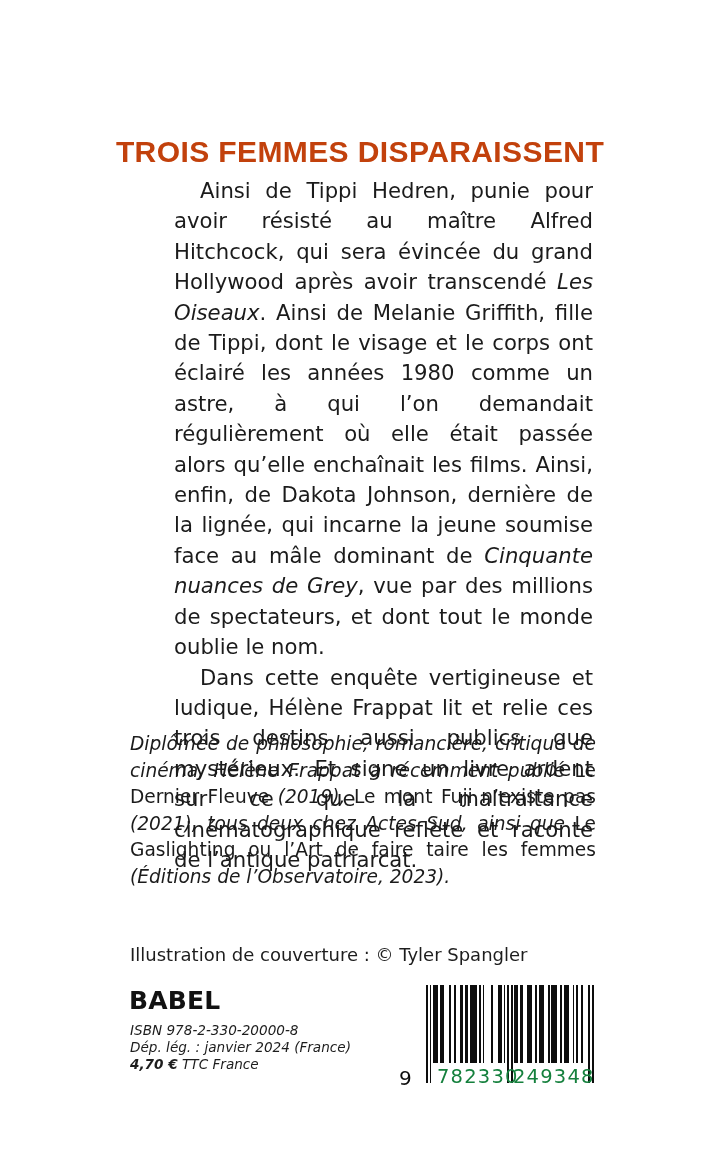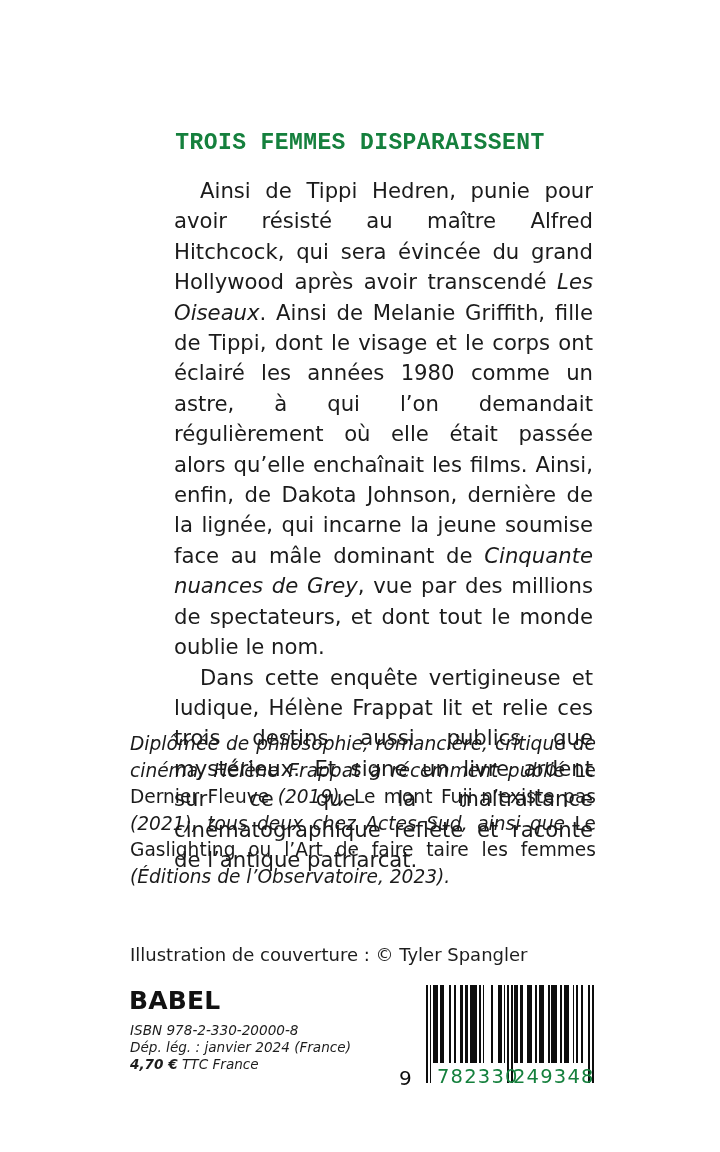--- a/index.html
+++ b/index.html
@@ -22,25 +22,25 @@
     background: #ffffff;
   }
 
   
   .book-title {
     position: absolute;
     left: 0;
     right: 0;
     top: 115px;
     text-align: center;
-    font-family: Liberation Mono, monospace;
+    font-family: Liberation Sans, sans-serif;
     font-weight: bold;
-    font-size: 23px;
+    font-size: 30px;
     letter-spacing: 0.4px;
-    color: #15803d;
+    color: #c2410c;
   }
 
   
   .blurb {
     position: absolute;
     left: 130px;
     top: 176px;
     width: 463px;
     font-family: "DejaVu Sans", sans-serif;
     font-size: 21.2px;

